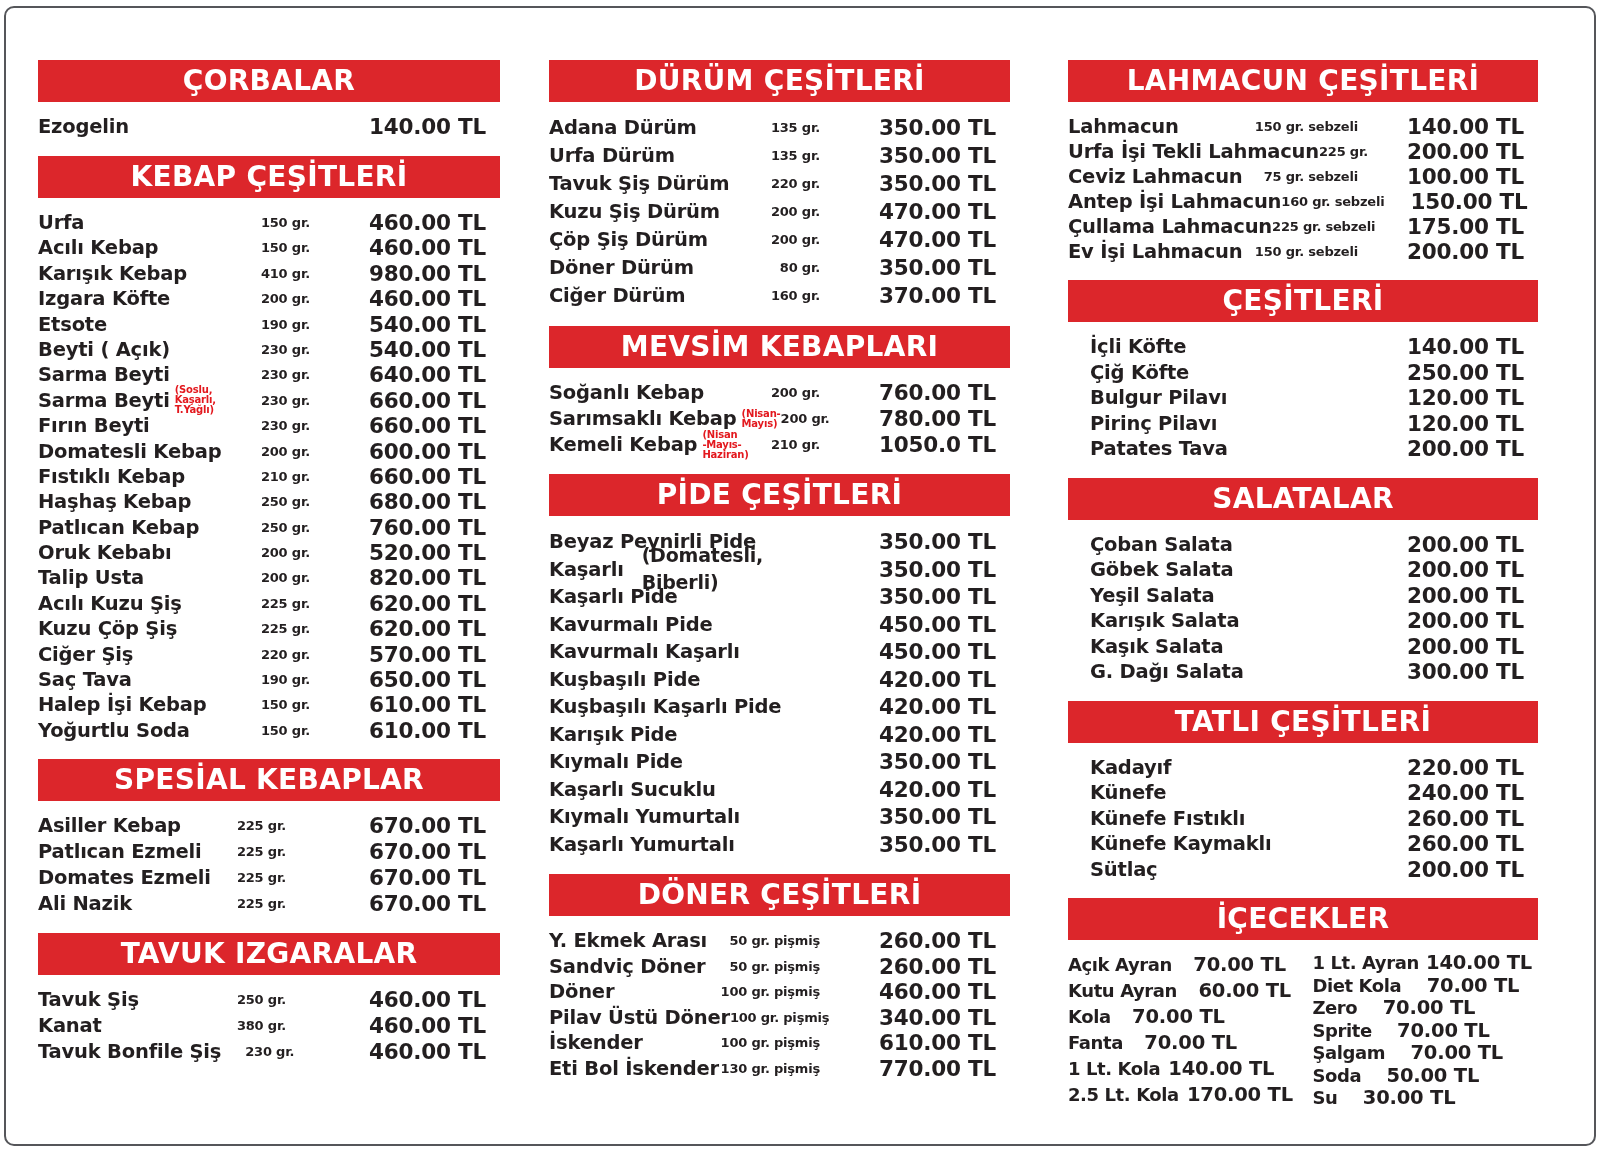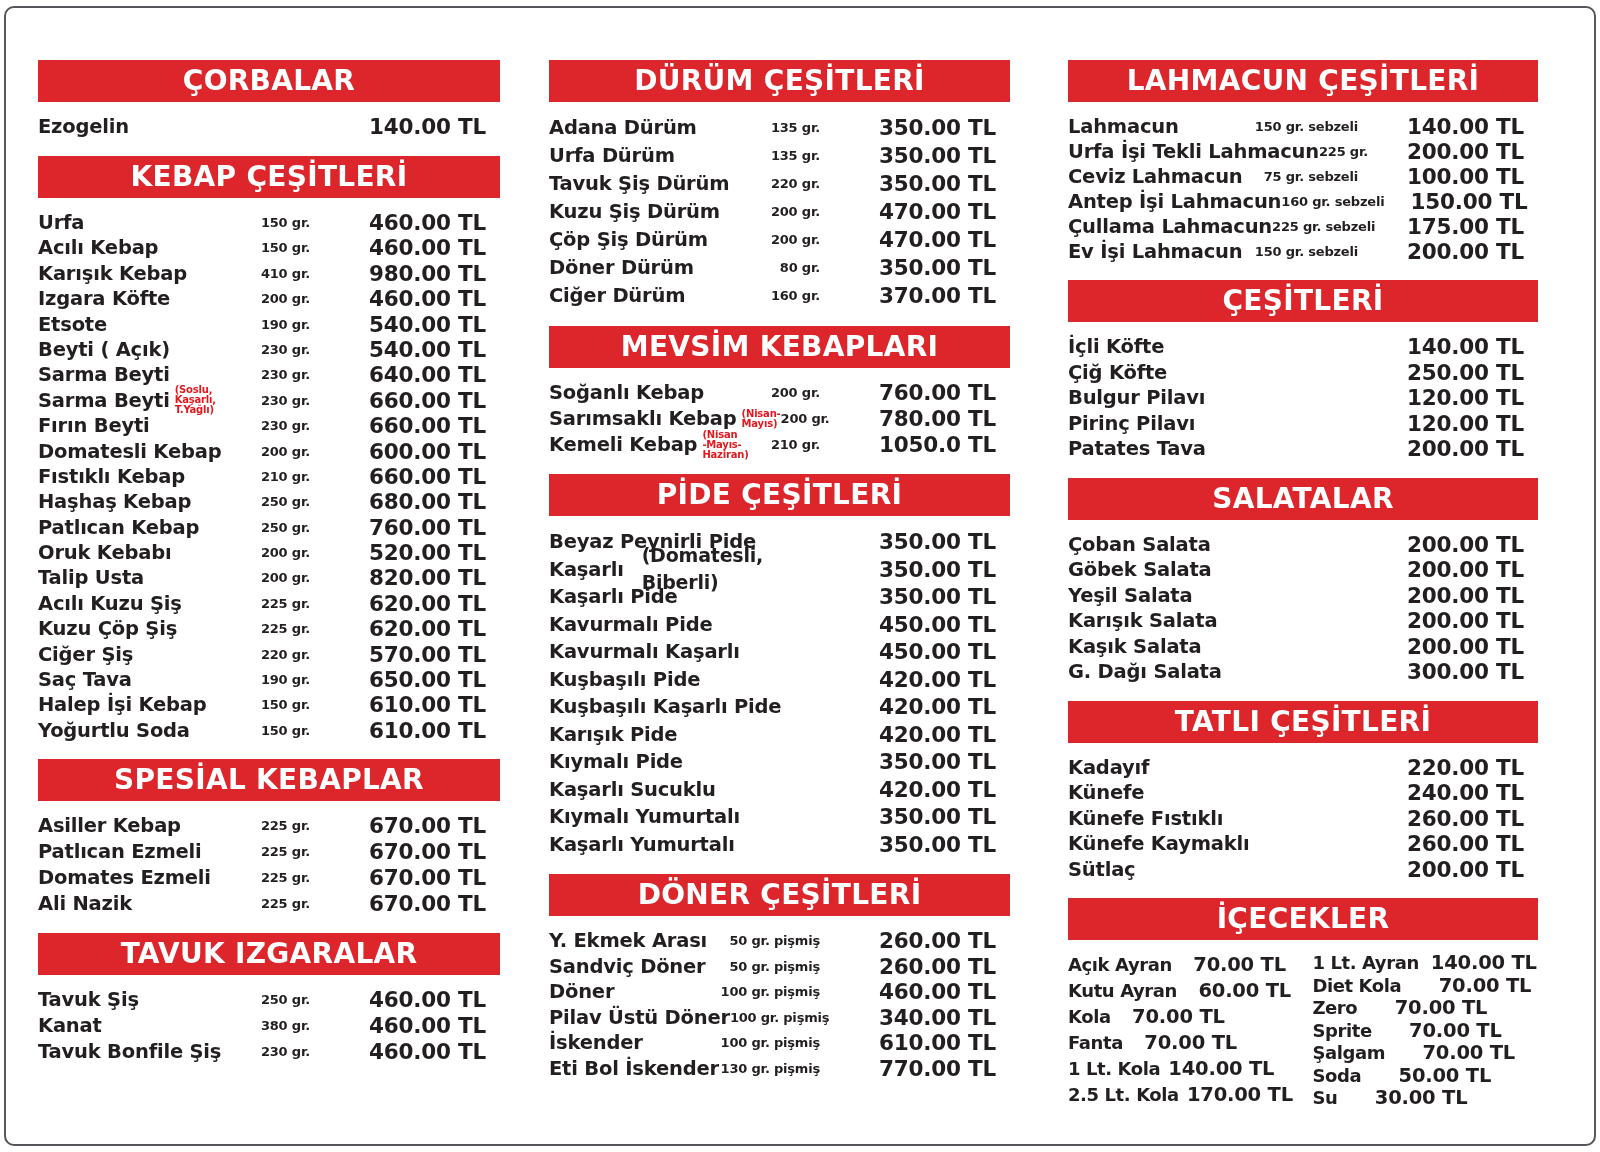--- a/index.html
+++ b/index.html
@@ -28,37 +28,37 @@
   .grams{flex:1;text-align:right;font-size:13px;margin-right:26px;white-space:nowrap;align-self:center;}
   .price{width:150px;text-align:right;font-size:21.5px;white-space:nowrap;}
   .col-3 .price{width:140px;}
   .note{color:var(--note-red);}
   .note.tiny{display:flex;flex-direction:column;font-size:10px;line-height:10px;
     margin-left:5px;align-self:center;}
   .note.inline{color:var(--text);font-size:19px;margin-left:18px;align-self:center;}
   
   .sec-corbalar .row{height:26px;line-height:26px;}
   .sec-kebap .row{height:25.4px;line-height:25.4px;}
-  .sec-spesial-kebaplar .row,.sec-tavuk .row{height:26px;line-height:26px;}
+  .sec-spesial-kebaplar .row,.sec-tavuk .row{height:26px;line-height:26px;gap:24px;}
   .sec-durum .row{height:28px;line-height:28px;}
   .sec-mevsim .row{height:26px;line-height:26px;}
   .sec-pide .row{height:27.5px;line-height:27.5px;}
   .sec-doner .row{height:25.5px;line-height:25.5px;}
   .sec-lahmacun .row{height:25px;line-height:25px;}
-  .sec-spesialler .row,.sec-salatalar .row,.sec-tatli .row{height:25.5px;line-height:25.5px;}
+  .sec-spesialler .row,.sec-salatalar .row,.sec-tatli .row{height:25.5px;line-height:25.5px;margin-left:22px;}
   
   .drinks{display:flex;}
   .drinks-left{width:52%;}
   .drinks-right{width:48%;}
   .drinks .row{padding-right:6px;align-items:center;}
   .drinks .name{font-size:18px;letter-spacing:-.4px;}
   .drinks .price{font-size:19.5px;}
   .drinks-left .row{height:26px;line-height:26px;}
   .drinks-left .price{width:114px;}
-  .drinks-right .row{height:22.5px;line-height:22.5px;gap:12px;}
+  .drinks-right .row{height:22.5px;line-height:22.5px;}
   .drinks-right .price{width:118px;}
 </style>
 </head>
 <body>
 
 <div class="page">
   <div class="col col-1">
       <div class="section sec-corbalar">
         <div class="section-header">ÇORBALAR</div>
         <div class="row">

